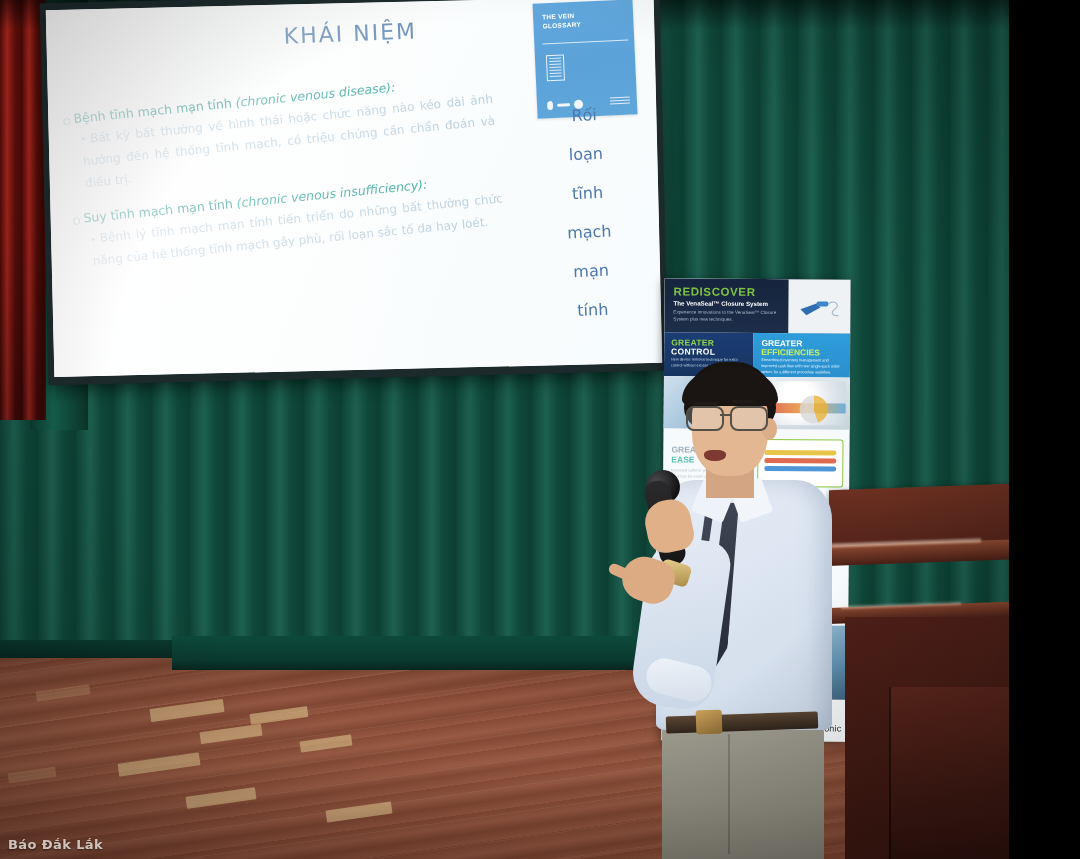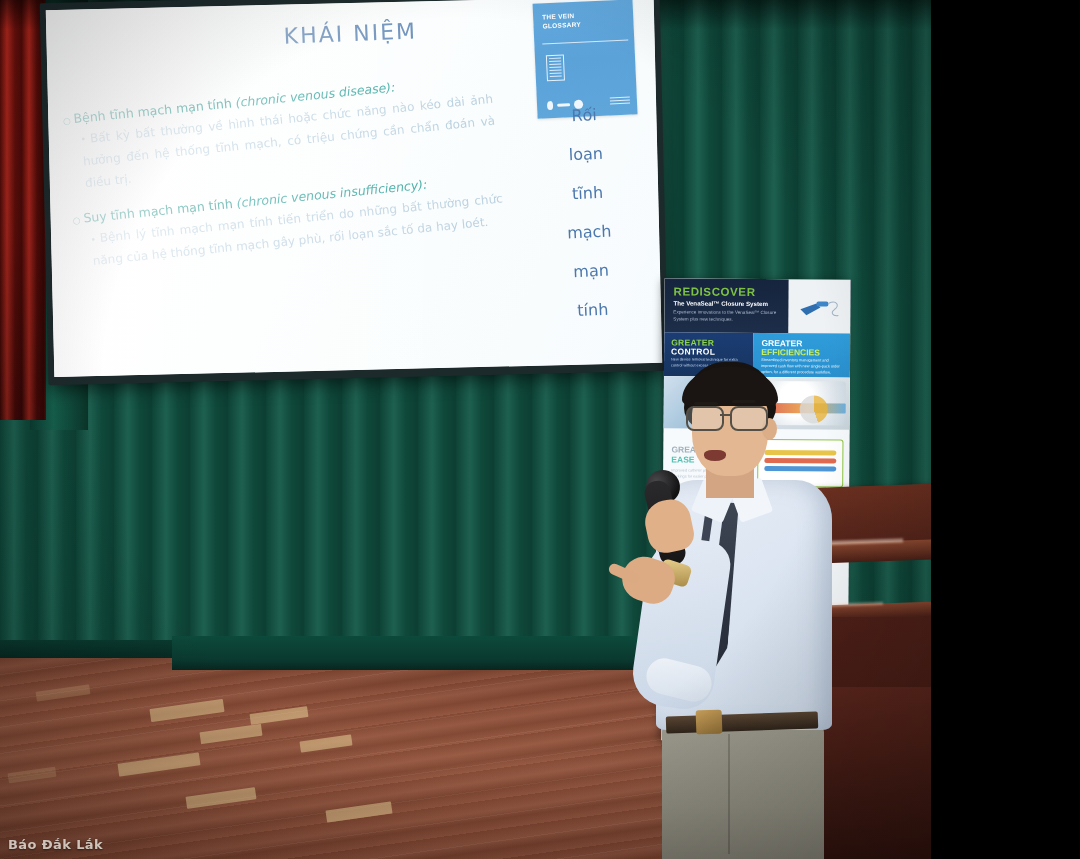--- a/index.html
+++ b/index.html
@@ -1,21 +1,21 @@
 <!DOCTYPE html>
 <html><head>
 <meta charset="utf-8">
 <title>Conference presentation photo</title>
 <style>
   html,body{margin:0;padding:0;background:#000;}
   body{font-family:"Liberation Sans",sans-serif;}
 
   #stage{
     position:relative;
-    width:931px;height:859px;
+    width:1009px;height:859px;
     overflow:hidden;
     background:#0c4336;
   }
 
   
   .curtain-green{
     position:absolute;inset:0;
     background:
       repeating-linear-gradient(90deg,
         rgba(0,0,0,.40) 0px,

